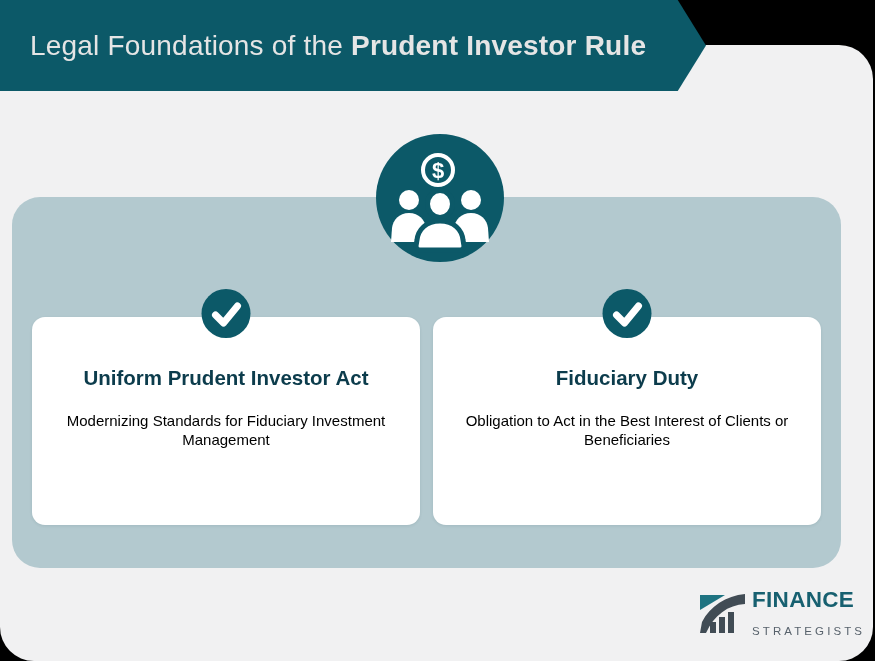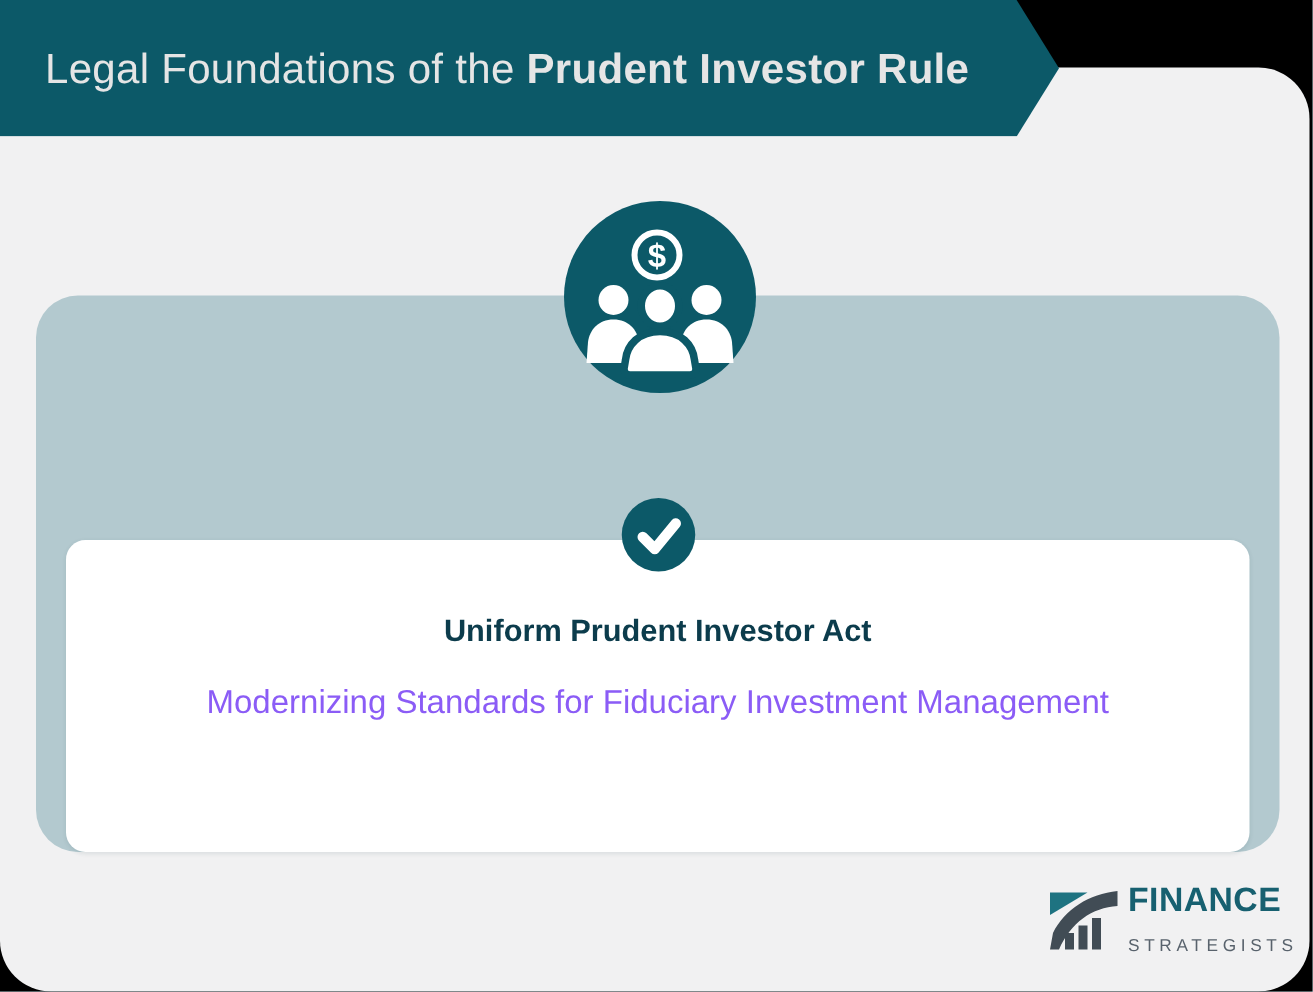--- a/index.html
+++ b/index.html
@@ -47,29 +47,29 @@
     left: 376px; top: 134px;
     width: 128px; height: 128px;
     border-radius: 50%;
     background: #0c5968;
     z-index: 4;
   }
 
   
   .panel {
     position: absolute;
-    left: 24px; top: 197px;
+    left: 12px; top: 197px;
     width: 829px; height: 371px;
     background: #b3c9cf;
     border-radius: 28px;
     z-index: 2;
     display: flex;
     gap: 13px;
     padding: 120px 20px 0 20px;
-    align-items: flex-end;
+    align-items: flex-start;
   }
 
   .card {
     position: relative;
     flex: 1 1 0;
     height: 208px;
     background: #ffffff;
     border-radius: 13px;
     box-shadow: 0 1px 3px rgba(20,60,70,0.10);
     padding: 36px 13px 0 13px;
@@ -91,23 +91,23 @@
     display: flex;
     align-items: center;
     justify-content: center;
     font-weight: 700;
     font-size: 20.5px;
     line-height: 1.17;
     color: #0c3c4c;
   }
   .card-body {
     margin-top: 8px;
-    font-size: 22px;
+    font-size: 15px;
     line-height: 1.27;
-    color: #8b5cf6;
+    color: #000000;
   }
 
   
   .logo {
     position: absolute;
     left: 698px; top: 589px;
     display: flex;
     align-items: center;
     gap: 6px;
     z-index: 3;
@@ -161,20 +161,29 @@
   <div class="card">
     <div class="check-badge">
       <svg width="49" height="49" viewBox="0 0 49 49">
         <path d="M14 26 L22 34 L36 17" fill="none" stroke="#ffffff" stroke-width="7" stroke-linecap="round" stroke-linejoin="round"></path>
       </svg>
     </div>
     <div class="card-title">Uniform Prudent Investor Act</div>
     <div class="card-body">Modernizing Standards for Fiduciary Investment Management</div>
   </div>
 
+  <div class="card">
+    <div class="check-badge">
+      <svg width="49" height="49" viewBox="0 0 49 49">
+        <path d="M14 26 L22 34 L36 17" fill="none" stroke="#ffffff" stroke-width="7" stroke-linecap="round" stroke-linejoin="round"></path>
+      </svg>
+    </div>
+    <div class="card-title">Fiduciary Duty</div>
+    <div class="card-body">Obligation to Act in the Best Interest of Clients or Beneficiaries</div>
+  </div>
 
 
 </div>
 
 <div class="logo">
   <svg width="48" height="42" viewBox="0 0 48 42">
     <polygon points="2,3 27,3 2,18" fill="#1e7381"></polygon>
     <path d="M47,2 C28,4 12,14 4,30 L2,41 L8,41 C16,23 30,13 47,12 Z" fill="#414c55"></path>
     <rect x="12" y="30" width="6" height="11" fill="#414c55"></rect>
     <rect x="21" y="25" width="6" height="16" fill="#414c55"></rect>

